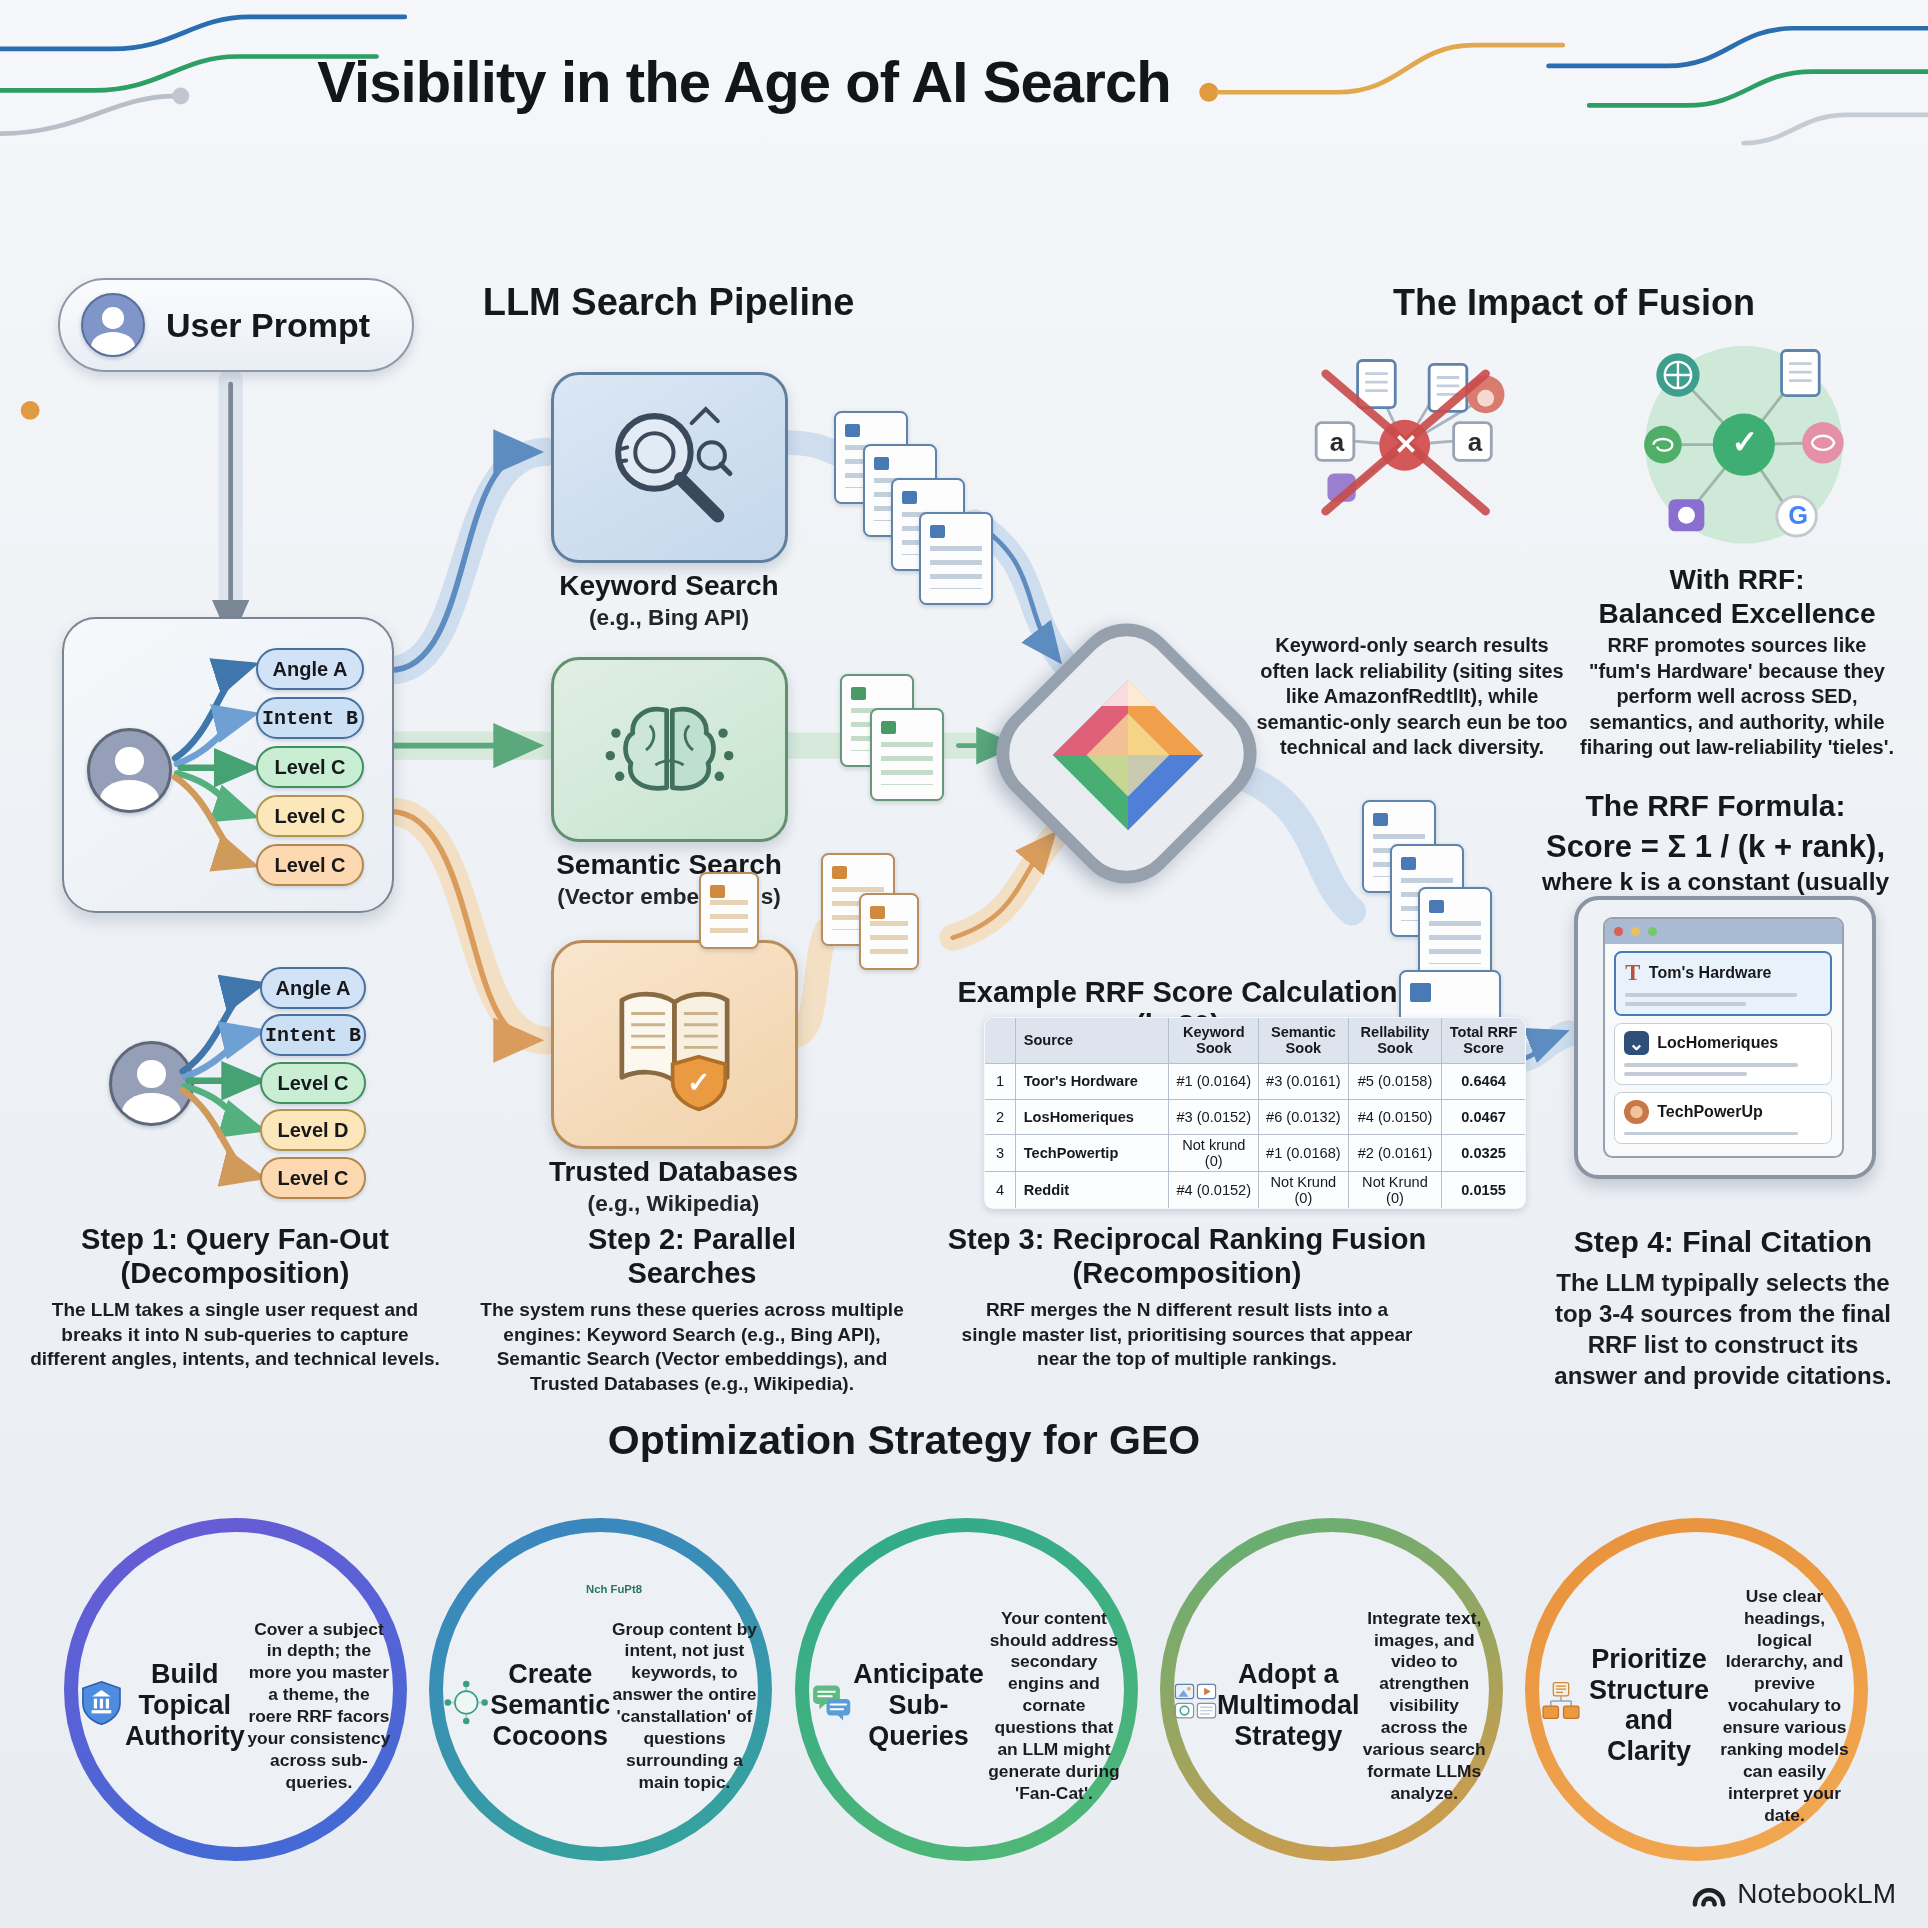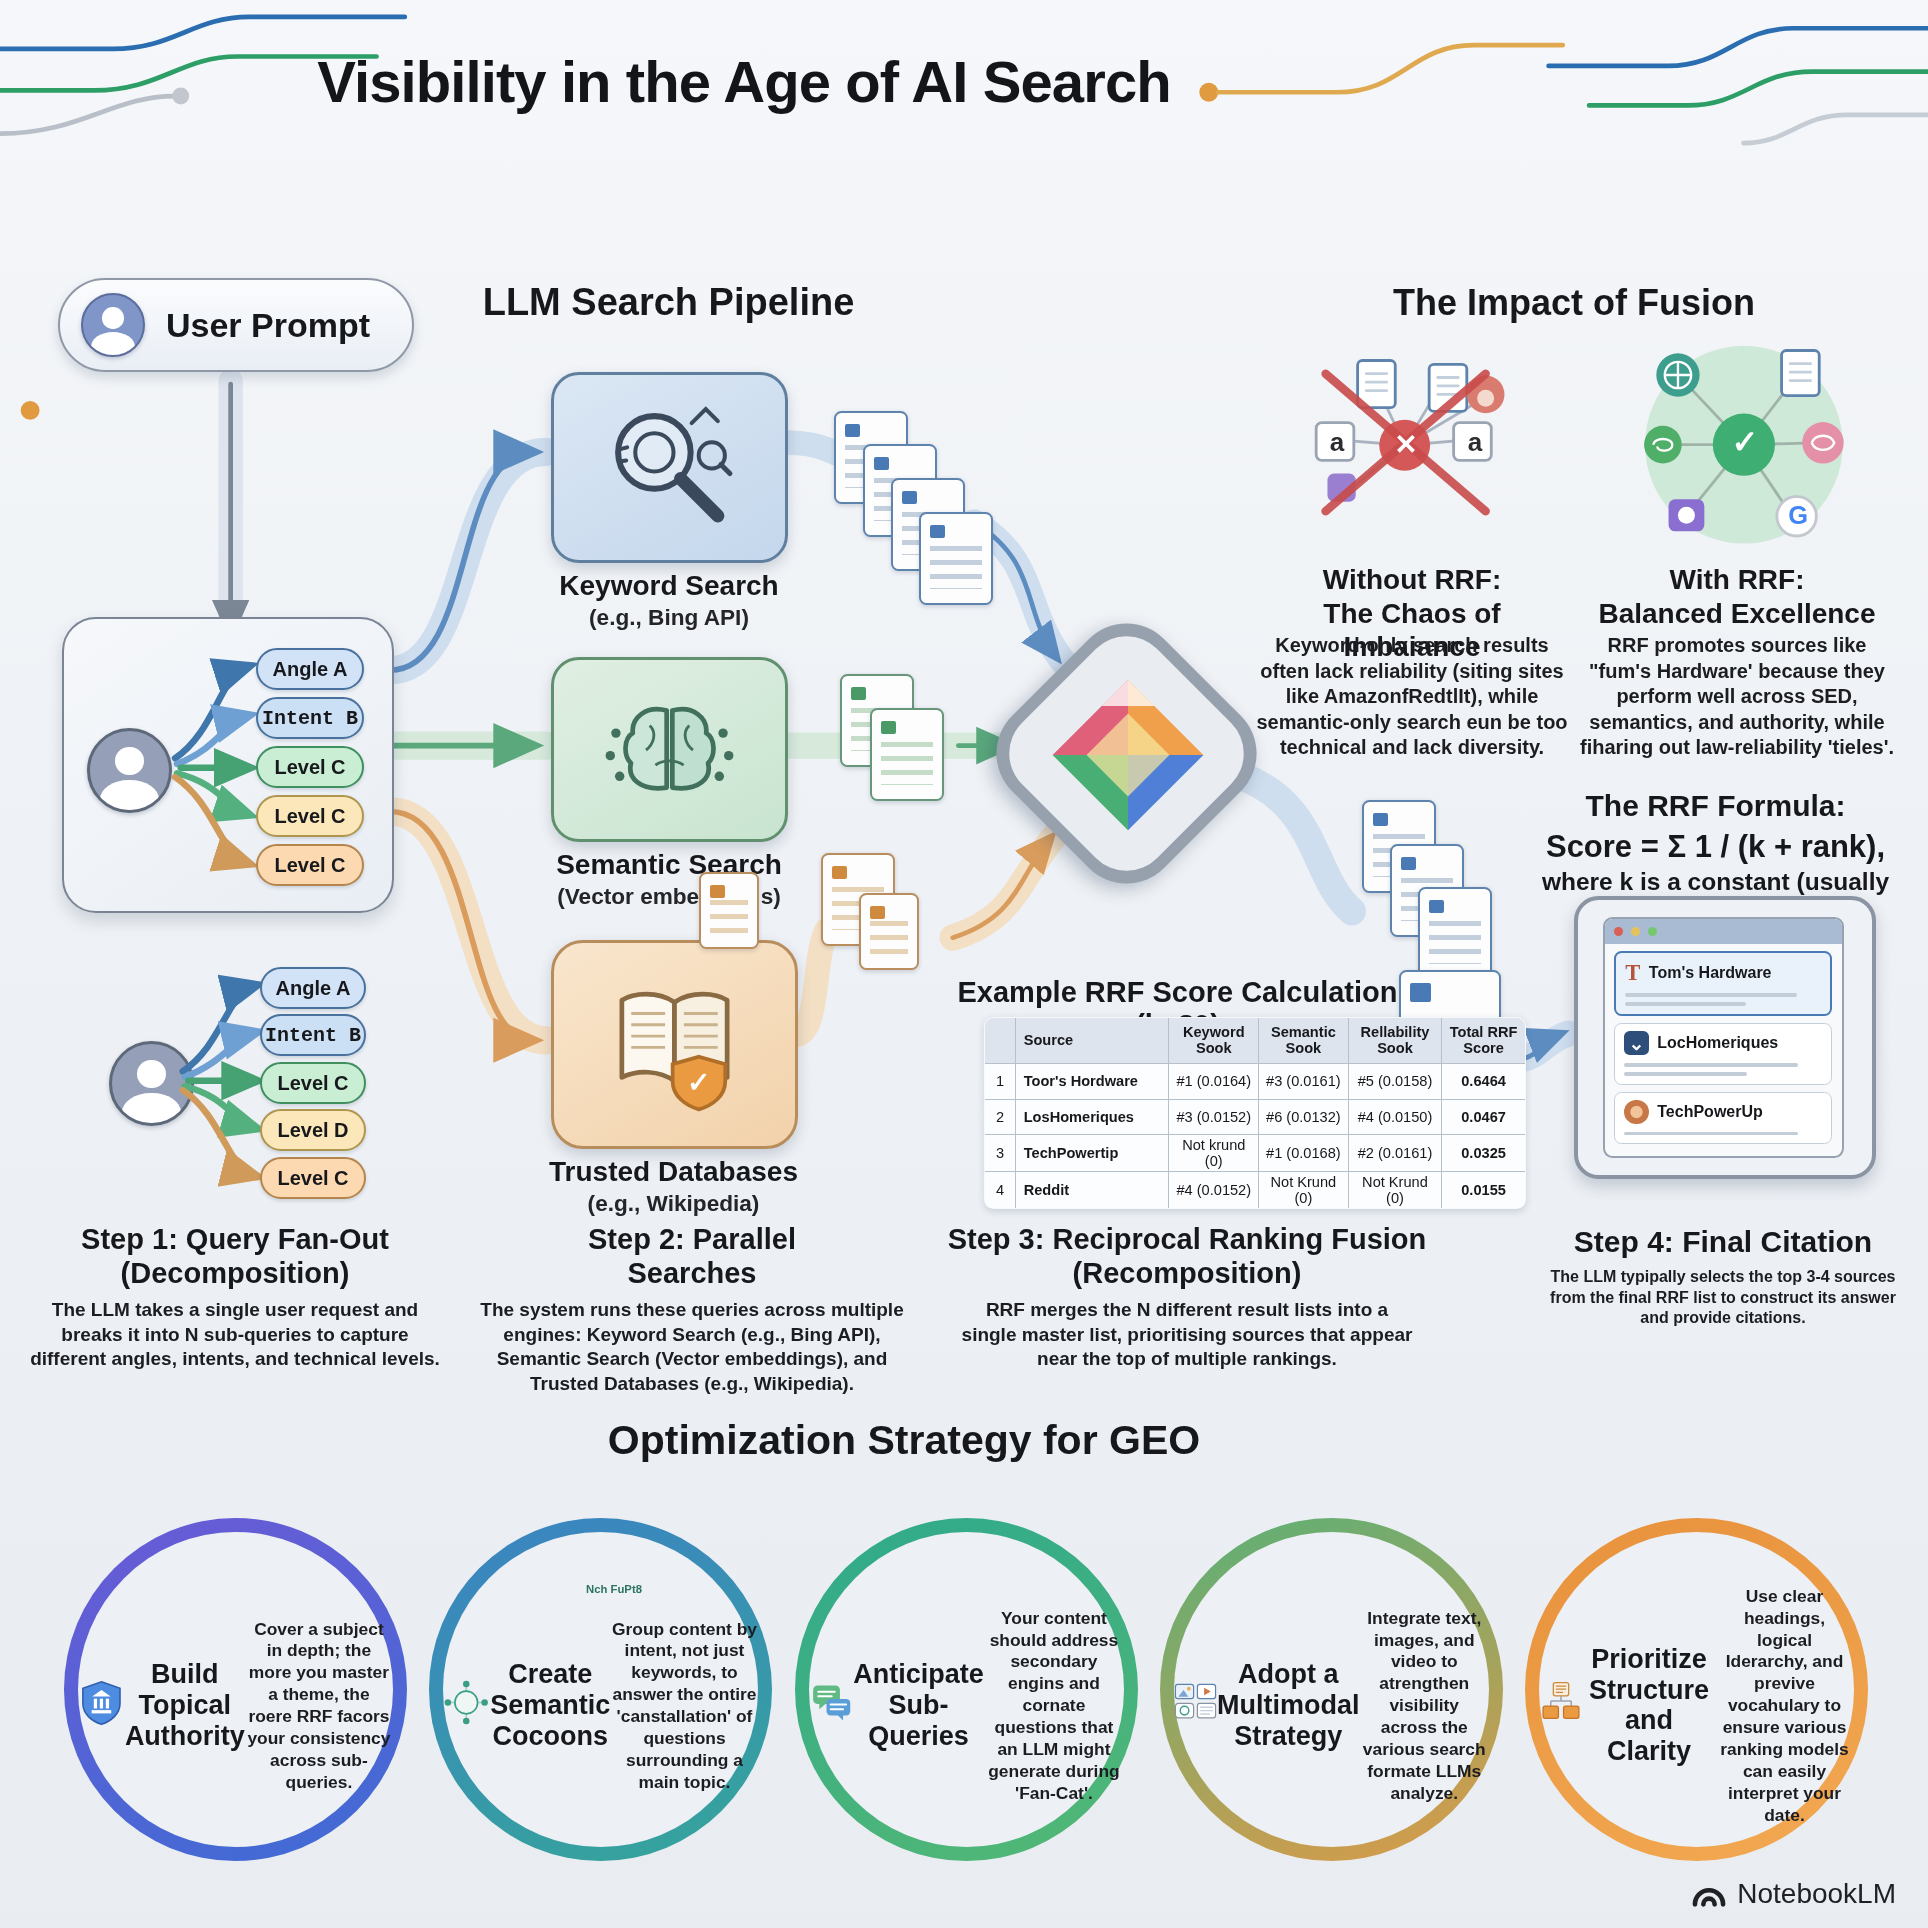--- a/index.html
+++ b/index.html
@@ -367,24 +367,20 @@
       <rect x="42" y="170" width="38" height="34" rx="7" fill="#8a6fd0"></rect>
       <circle cx="61" cy="187" r="9" fill="#fff"></circle>
       <circle cx="36" cy="112" r="20" fill="#4fae68"></circle>
       <path d="M26,112 C26,104 46,104 46,112 C46,120 30,120 30,114" fill="none" stroke="#fff" stroke-width="2.5"></path>
       <circle cx="122" cy="112" r="33" fill="#3fae72"></circle>
     </g>
   </svg>
   <div class="abs" style="left:1725px;top:422px;width:40px;height:40px;line-height:40px;text-align:center;font-size:32px;font-weight:800;color:#fff;">✓</div>
   <div class="abs" style="left:1780px;top:501px;width:36px;text-align:center;font-size:25.4px;font-weight:800;color:#4285F4;">G</div>
 
-  <div class="abs ctr imp-h" style="left:1252px;top:563px;width:320px;">
-    <div>Without RRF:</div>
-    <div>The Chaos of Imbaiance</div>
-  </div>
   <div class="abs ctr imp-b" style="left:1250px;top:633px;width:324px;">Keyword-only search results often lack reliability (siting sites like AmazonfRedtlIt), while semantic-only search eun be too technical and lack diversity.</div>
   <div class="abs ctr imp-h" style="left:1577px;top:563px;width:320px;">
     <div>With RRF:</div>
     <div>Balanced Excellence</div>
   </div>
   <div class="abs ctr imp-b" style="left:1575px;top:633px;width:324px;">RRF promotes sources like "fum's Hardware' because they perform well across SED, semantics, and authority, while fiharing out law-reliability 'tieles'.</div>
 
   <div class="abs ctr" style="left:1527px;top:789px;width:377px;">
     <div style="font-size:30px;font-weight:800;">The RRF Formula:</div>
     <div style="font-size:31px;font-weight:800;margin-top:5.6px;">Score = Σ 1 / (k + rank),</div>
@@ -480,21 +476,21 @@
     <div class="step-title">Searches</div>
     <div class="step-body" style="margin-top:7.5px;">The system runs these queries across multiple engines: Keyword Search (e.g., Bing API), Semantic Search (Vector embeddings), and Trusted Databases (e.g., Wikipedia).</div>
   </div>
   <div class="abs ctr" style="left:942px;top:1222px;width:490px;">
     <div class="step-title">Step 3: Reciprocal Ranking Fusion</div>
     <div class="step-title">(Recomposition)</div>
     <div class="step-body" style="margin-top:7.5px;width:452px;margin-left:19px;">RRF merges the N different result lists into a single master list, prioritising sources that appear near the top of multiple rankings.</div>
   </div>
   <div class="abs ctr" style="left:1544px;top:1224px;width:358px;">
     <div class="step-title" style="font-size:30px;">Step 4: Final Citation</div>
-    <div class="step-body" style="margin-top:7.5px;font-size:16px;">The LLM typipally selects the top 3-4 sources from the final RRF list to construct its answer and provide citations.</div>
+    <div class="step-body" style="margin-top:7.5px;font-size:24px;">The LLM typipally selects the top 3-4 sources from the final RRF list to construct its answer and provide citations.</div>
   </div>
 
   <div class="abs ctr sec-h" style="left:339px;top:1417px;width:1130px;font-size:41px;">Optimization Strategy for GEO</div>
 
   <div class="ring" style="left:64px;top:1518px;background:linear-gradient(160deg,#6a5ad6,#3f6cd4);">
     <div class="hole"></div>
     <div class="inner">
       <svg width="81" height="81" viewBox="0 0 86 86">
         <path d="M43,5 L77,17 V45 C77,64 61,77 43,83 C25,77 9,64 9,45 V17 Z" fill="#4d8ce0" stroke="#2f5fae" stroke-width="3"></path>
         <polygon points="43,20 60,32 26,32" fill="#fff"></polygon>

